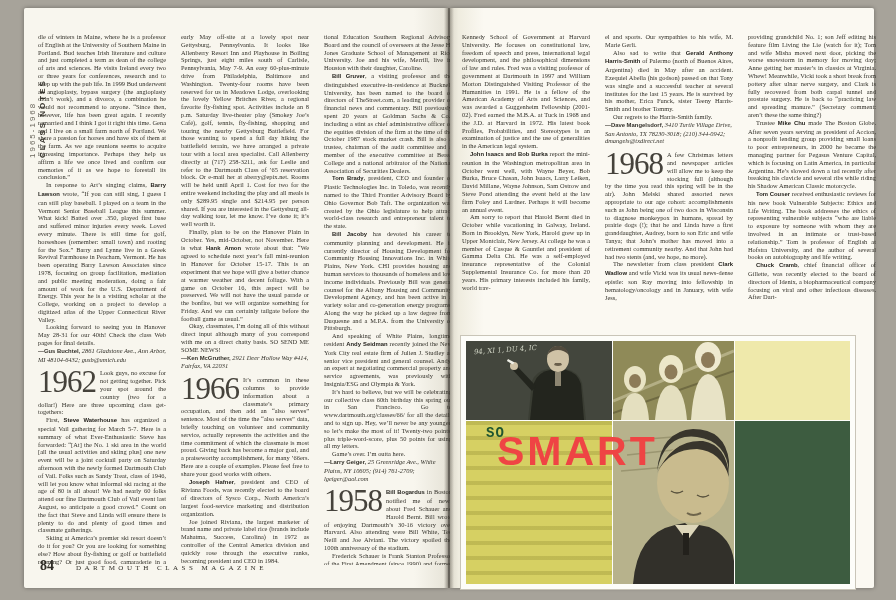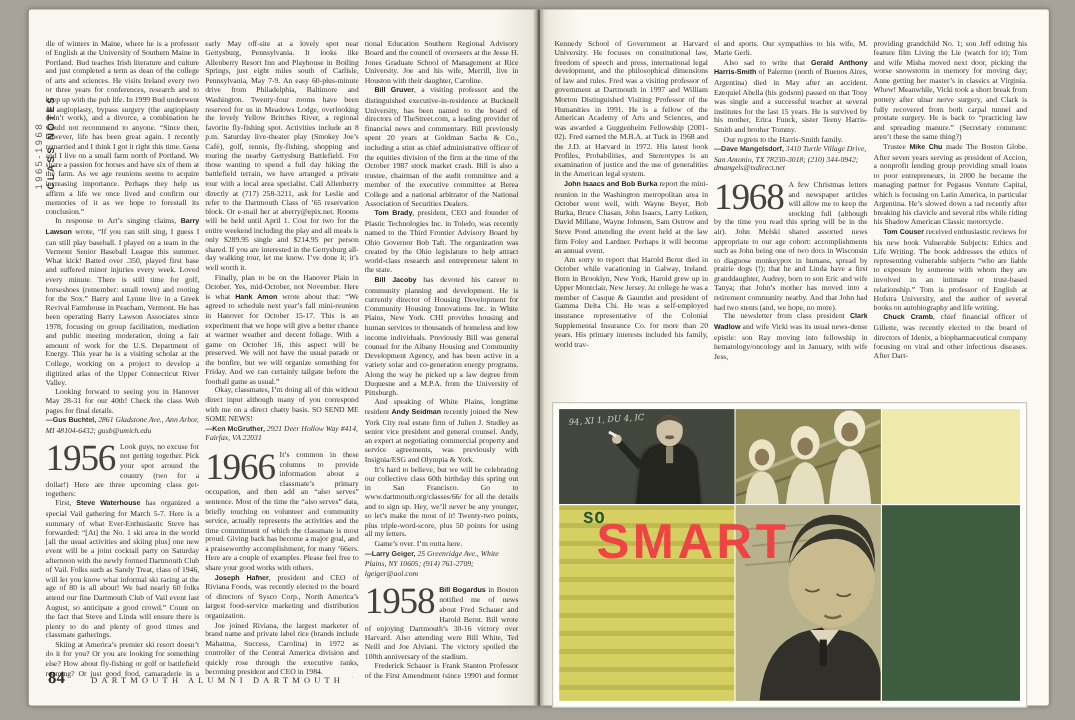--- a/index.html
+++ b/index.html
@@ -14,21 +14,21 @@
   .gutter{position:absolute;left:444px;top:8px;width:10px;height:580px;
      background:linear-gradient(90deg,rgba(60,55,45,0) 0%,rgba(60,55,45,.45) 50%,rgba(60,55,45,0) 100%);z-index:5;}
 
   
   .vert{position:absolute;transform:rotate(-90deg);transform-origin:left top;white-space:nowrap;
         font-family:"Liberation Sans",sans-serif;letter-spacing:2px;}
   .vert-years{left:4px;top:150px;font-size:8px;color:#6b675d;}
   .vert-label{left:14px;top:150px;font-size:8px;font-weight:bold;color:#3b3831;}
 
   
-  .cols{position:absolute;top:25px;display:flex;gap:5px;}
+  .cols{position:absolute;top:25px;display:flex;gap:15px;}
   .cols-left{left:14px;}
   .cols-right{left:12px;}
   .col{width:128px;overflow:hidden;}
   .col-tall{height:532px;}
   .col-short{height:298px;}
   .para{font-size:6.4px;line-height:7.8px;color:#33312a;text-align:justify;margin:0;text-indent:8px;}
   .para.cont{text-indent:0;}
   .para b{font-family:"Liberation Sans",sans-serif;font-size:5.9px;color:#26241f;}
   .byline{font-size:6.4px;line-height:7.8px;margin:0;text-align:left;color:#33312a;}
   .byline b{font-family:"Liberation Sans",sans-serif;font-size:5.9px;}
@@ -70,21 +70,21 @@
   <div class="page page-left">
     <span class="vert vert-years">1965-1968</span>
     <span class="vert vert-label">CLASS NOTES</span>
 
     <div class="cols cols-left">
       <div class="col col-tall">
         <p class="para cont"><span>dle of winters in Maine, where he is a professor of English at the University of Southern Maine in Portland. Bud teaches Irish literature and culture and just completed a term as dean of the college of arts and sciences. He visits Ireland every two or three years for conferences, research and to keep up with the pub life. In 1999 Bud underwent an angioplasty, bypass surgery (the angioplasty didn’t work), and a divorce, a combination he would not recommend to anyone. “Since then, however, life has been great again. I recently remarried and I think I got it right this time. Gena and I live on a small farm north of Portland. We share a passion for horses and have six of them at the farm. As we age reunions seems to acquire increasing importance. Perhaps they help us affirm a life we once lived and confirm our memories of it as we hope to forestall its conclusion.”</span></p>
         <p class="para"><span>In response to Art’s singing claims, </span><b>Barry Lawson</b><span> wrote, “If you can still sing, I guess I can still play baseball. I played on a team in the Vermont Senior Baseball League this summer. What kick! Batted over .350, played first base and suffered minor injuries every week. Loved every minute. There is still time for golf, horseshoes (remember: small town) and rooting for the Sox.” Barry and Lynne live in a Greek Revival Farmhouse in Peacham, Vermont. He has been operating Barry Lawson Associates since 1978, focusing on group facilitation, mediation and public meeting moderation, doing a fair amount of work for the U.S. Department of Energy. This year he is a visiting scholar at the College, working on a project to develop a digitized atlas of the Upper Connecticut River Valley.</span></p>
         <p class="para"><span>Looking forward to seeing you in Hanover May 28-31 for our 40th! Check the class Web pages for final details.</span></p>
         <p class="byline"><b>—Gus Buchtel,</b><span class="addr"> 2861 Gladstone Ave., Ann Arbor, MI 48104-6432; gusb@umich.edu</span></p>
-        <p class="para yearp"><span class="yearnum">1956</span><span>Look guys, no excuse for not getting together. Pick your spot around the country (two for a dollar!) Here are three upcoming class get-togethers:</span></p>
+        <p class="para yearp"><span class="yearnum">1962</span><span>Look guys, no excuse for not getting together. Pick your spot around the country (two for a dollar!) Here are three upcoming class get-togethers:</span></p>
         <p class="para"><span>First, </span><b>Steve Waterhouse</b><span> has organized a special Vail gathering for March 5-7. Here is a summary of what Ever-Enthusiastic Steve has forwarded: “[At] the No. 1 ski area in the world [all the usual activities and skiing plus] one new event will be a joint cocktail party on Saturday afternoon with the newly formed Dartmouth Club of Vail. Folks such as Sandy Treat, class of 1946, will let you know what informal ski racing at the age of 80 is all about! We had nearly 60 folks attend our fine Dartmouth Club of Vail event last August, so anticipate a good crowd.” Count on the fact that Steve and Linda will ensure there is plenty to do and plenty of good times and classmate gatherings.</span></p>
         <p class="para"><span>Skiing at America’s premier ski resort doesn’t do it for you? Or you are looking for something else? How about fly-fishing or golf or battlefield roaming? Or just good food, camaraderie in a lovely laid-back setting? We’ve locked in an</span></p>
       </div>
       <div class="col col-tall">
         <p class="para cont"><span>early May off-site at a lovely spot near Gettysburg, Pennsylvania. It looks like Allenberry Resort Inn and Playhouse in Boiling Springs, just eight miles south of Carlisle, Pennsylvania, May 7-9. An easy 60-plus-minute drive from Philadelphia, Baltimore and Washington. Twenty-four rooms have been reserved for us in Meadows Lodge, overlooking the lovely Yellow Britches River, a regional favorite fly-fishing spot. Activities include an 8 p.m. Saturday live-theater play (Smokey Joe’s Café), golf, tennis, fly-fishing, shopping and touring the nearby Gettysburg Battlefield. For those wanting to spend a full day hiking the battlefield terrain, we have arranged a private tour with a local area specialist. Call Allenberry directly at (717) 258-3211, ask for Leslie and refer to the Dartmouth Class of ’65 reservation block. Or e-mail her at aberry@epix.net. Rooms will be held until April 1. Cost for two for the entire weekend including the play and all meals is only $289.95 single and $214.95 per person shared. If you are interested in the Gettysburg all-day walking tour, let me know. I’ve done it; it’s well worth it.</span></p>
         <p class="para"><span>Finally, plan to be on the Hanover Plain in October. Yes, mid-October, not November. Here is what </span><b>Hank Amon</b><span> wrote about that: “We agreed to schedule next year’s fall mini-reunion in Hanover for October 15-17. This is an experiment that we hope will give a better chance at warmer weather and decent foliage. With a game on October 16, this aspect will be preserved. We will not have the usual parade or the bonfire, but we will organize something for Friday. And we can certainly tailgate before the football game as usual.”</span></p>
         <p class="para"><span>Okay, classmates, I’m doing all of this without direct input although many of you correspond with me on a direct chatty basis. SO SEND ME SOME NEWS!</span></p>
         <p class="byline"><b>—Ken McGruther,</b><span class="addr"> 2921 Deer Hollow Way #414, Fairfax, VA 22031</span></p>
         <p class="para yearp"><span class="yearnum">1966</span><span>It’s common in these columns to provide information about a classmate’s primary occupation, and then add an “also serves” sentence. Most of the time the “also serves” data, briefly touching on volunteer and community service, actually represents the activities and the time commitment of which the classmate is most proud. Giving back has become a major goal, and a praiseworthy accomplishment, for many ’66ers. Here are a couple of examples. Please feel free to share your good works with others.</span></p>
         <p class="para"><b>Joseph Hafner</b><span>, president and CEO of Riviana Foods, was recently elected to the board of directors of Sysco Corp., North America’s largest food-service marketing and distribution organization.</span></p>
@@ -100,21 +100,21 @@
         <p class="para"><span>It’s hard to believe, but we will be celebrating our collective class 60th birthday this spring out in San Francisco. Go to www.dartmouth.org/classes/66/ for all the details and to sign up. Hey, we’ll never be any younger, so let’s make the most of it! Twenty-two points, plus triple-word-score, plus 50 points for using all my letters.</span></p>
         <p class="para"><span>Game’s over. I’m outta here.</span></p>
         <p class="byline"><b>—Larry Geiger,</b><span class="addr"> 25 Greenridge Ave., White Plains, NY 10605; (914) 761-2709; lgeiger@aol.com</span></p>
         <p class="para yearp"><span class="yearnum">1958</span><b>Bill Bogardus</b><span> in Boston notified me of news about Fred Schauer and Harold Bernt. Bill wrote of enjoying Dartmouth’s 30-16 victory over Harvard. Also attending were Bill White, Ted Neill and Joe Alviani. The victory spoiled the 100th anniversary of the stadium.</span></p>
         <p class="para"><span>Frederick Schauer is Frank Stanton Professor of the First Amendment (since 1990) and former academic dean (1997-2002) at the John F.</span></p>
       </div>
     </div>
 
     <div class="footer">
       <span class="folio">84</span>
-      <span class="mag-title">DARTMOUTH ALUMNI DARTMOUTH</span>
+      <span class="mag-title">DARTMOUTH CLASS MAGAZINE</span>
     </div>
   </div>
 
   <div class="gutter"></div>
 
   <div class="page page-right">
     <div class="cols cols-right">
       <div class="col col-short">
         <p class="para cont"><span>Kennedy School of Government at Harvard University. He focuses on constitutional law, freedom of speech and press, international legal development, and the philosophical dimensions of law and rules. Fred was a visiting professor of government at Dartmouth in 1997 and William Morton Distinguished Visiting Professor of the Humanities in 1991. He is a fellow of the American Academy of Arts and Sciences, and was awarded a Guggenheim Fellowship (2001-02). Fred earned the M.B.A. at Tuck in 1968 and the J.D. at Harvard in 1972. His latest book Profiles, Probabilities, and Stereotypes is an examination of justice and the use of generalities in the American legal system.</span></p>
         <p class="para"><b>John Isaacs and Bob Burka</b><span> report the mini-reunion in the Washington metropolitan area in October went well, with Wayne Beyer, Bob Burka, Bruce Chasan, John Isaacs, Larry Leiken, David Millane, Wayne Johnson, Sam Ostrow and Steve Pond attending the event held at the law firm Foley and Lardner. Perhaps it will become an annual event.</span></p>

